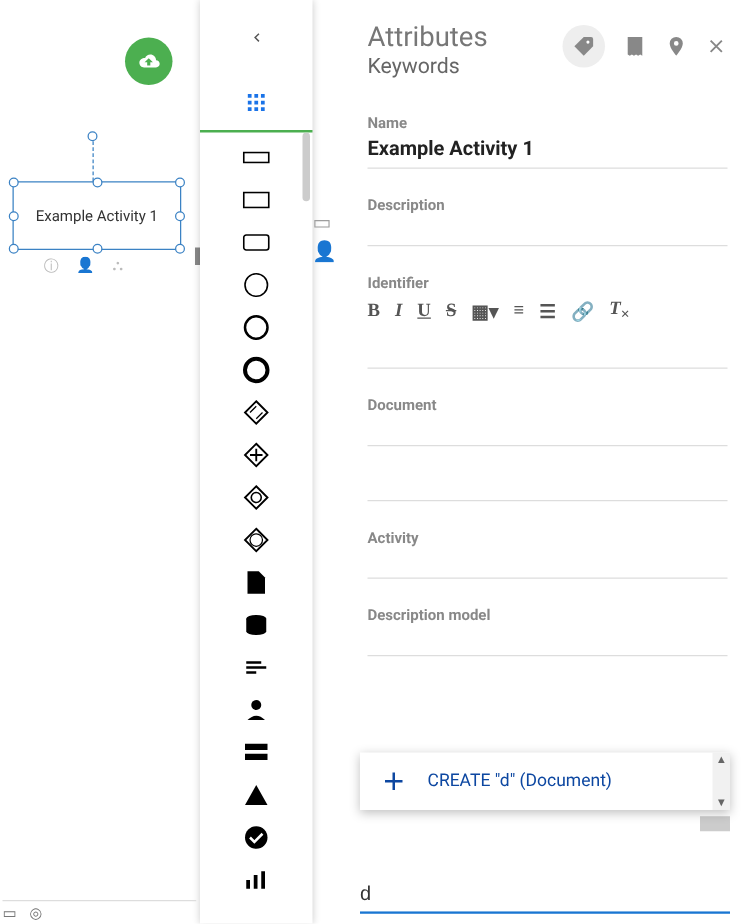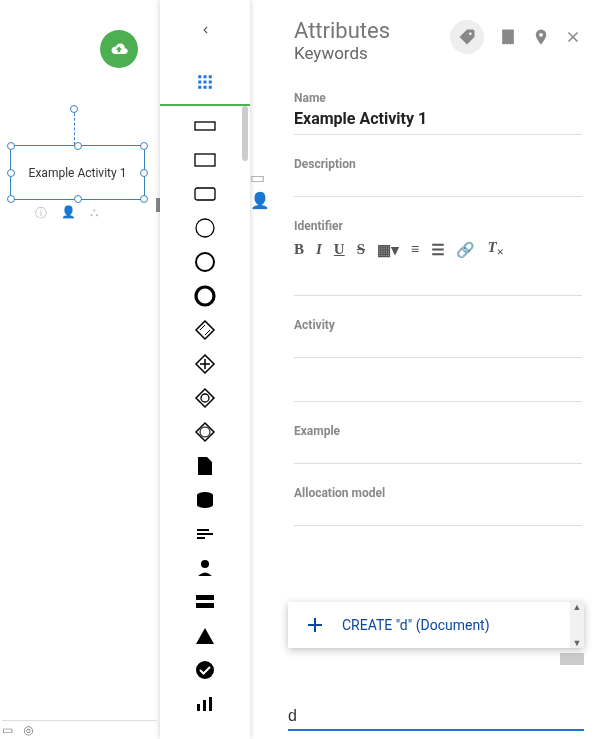--- a/index.html
+++ b/index.html
@@ -267,35 +267,35 @@
       <span class="t">▦▾</span>
       <span class="t">≡</span>
       <span class="t">☰</span>
       <span class="t">🔗</span>
       <span class="t"><i>T</i><sub>×</sub></span>
     </div>
     <div class="rte-box"></div>
   </div>
 
   <div class="field">
+    <div class="field-label">Document</div>
+    <div class="field-input-line"></div>
+  </div>
+
+  <div class="field">
+    <div class="field-input-line"></div>
+  </div>
+
+  <div class="field">
     <div class="field-label">Activity</div>
     <div class="field-input-line"></div>
   </div>
 
   <div class="field">
-    <div class="field-input-line"></div>
-  </div>
-
-  <div class="field">
-    <div class="field-label">Example</div>
-    <div class="field-input-line"></div>
-  </div>
-
-  <div class="field">
-    <div class="field-label">Allocation model</div>
+    <div class="field-label">Description model</div>
     <div class="field-input-line"></div>
   </div>
 </div>
 
 <div class="autocomplete">
   <div class="ac-scroll">
     <div class="up">▲</div>
     <div class="dn">▼</div>
   </div>
   <div class="ac-item">

